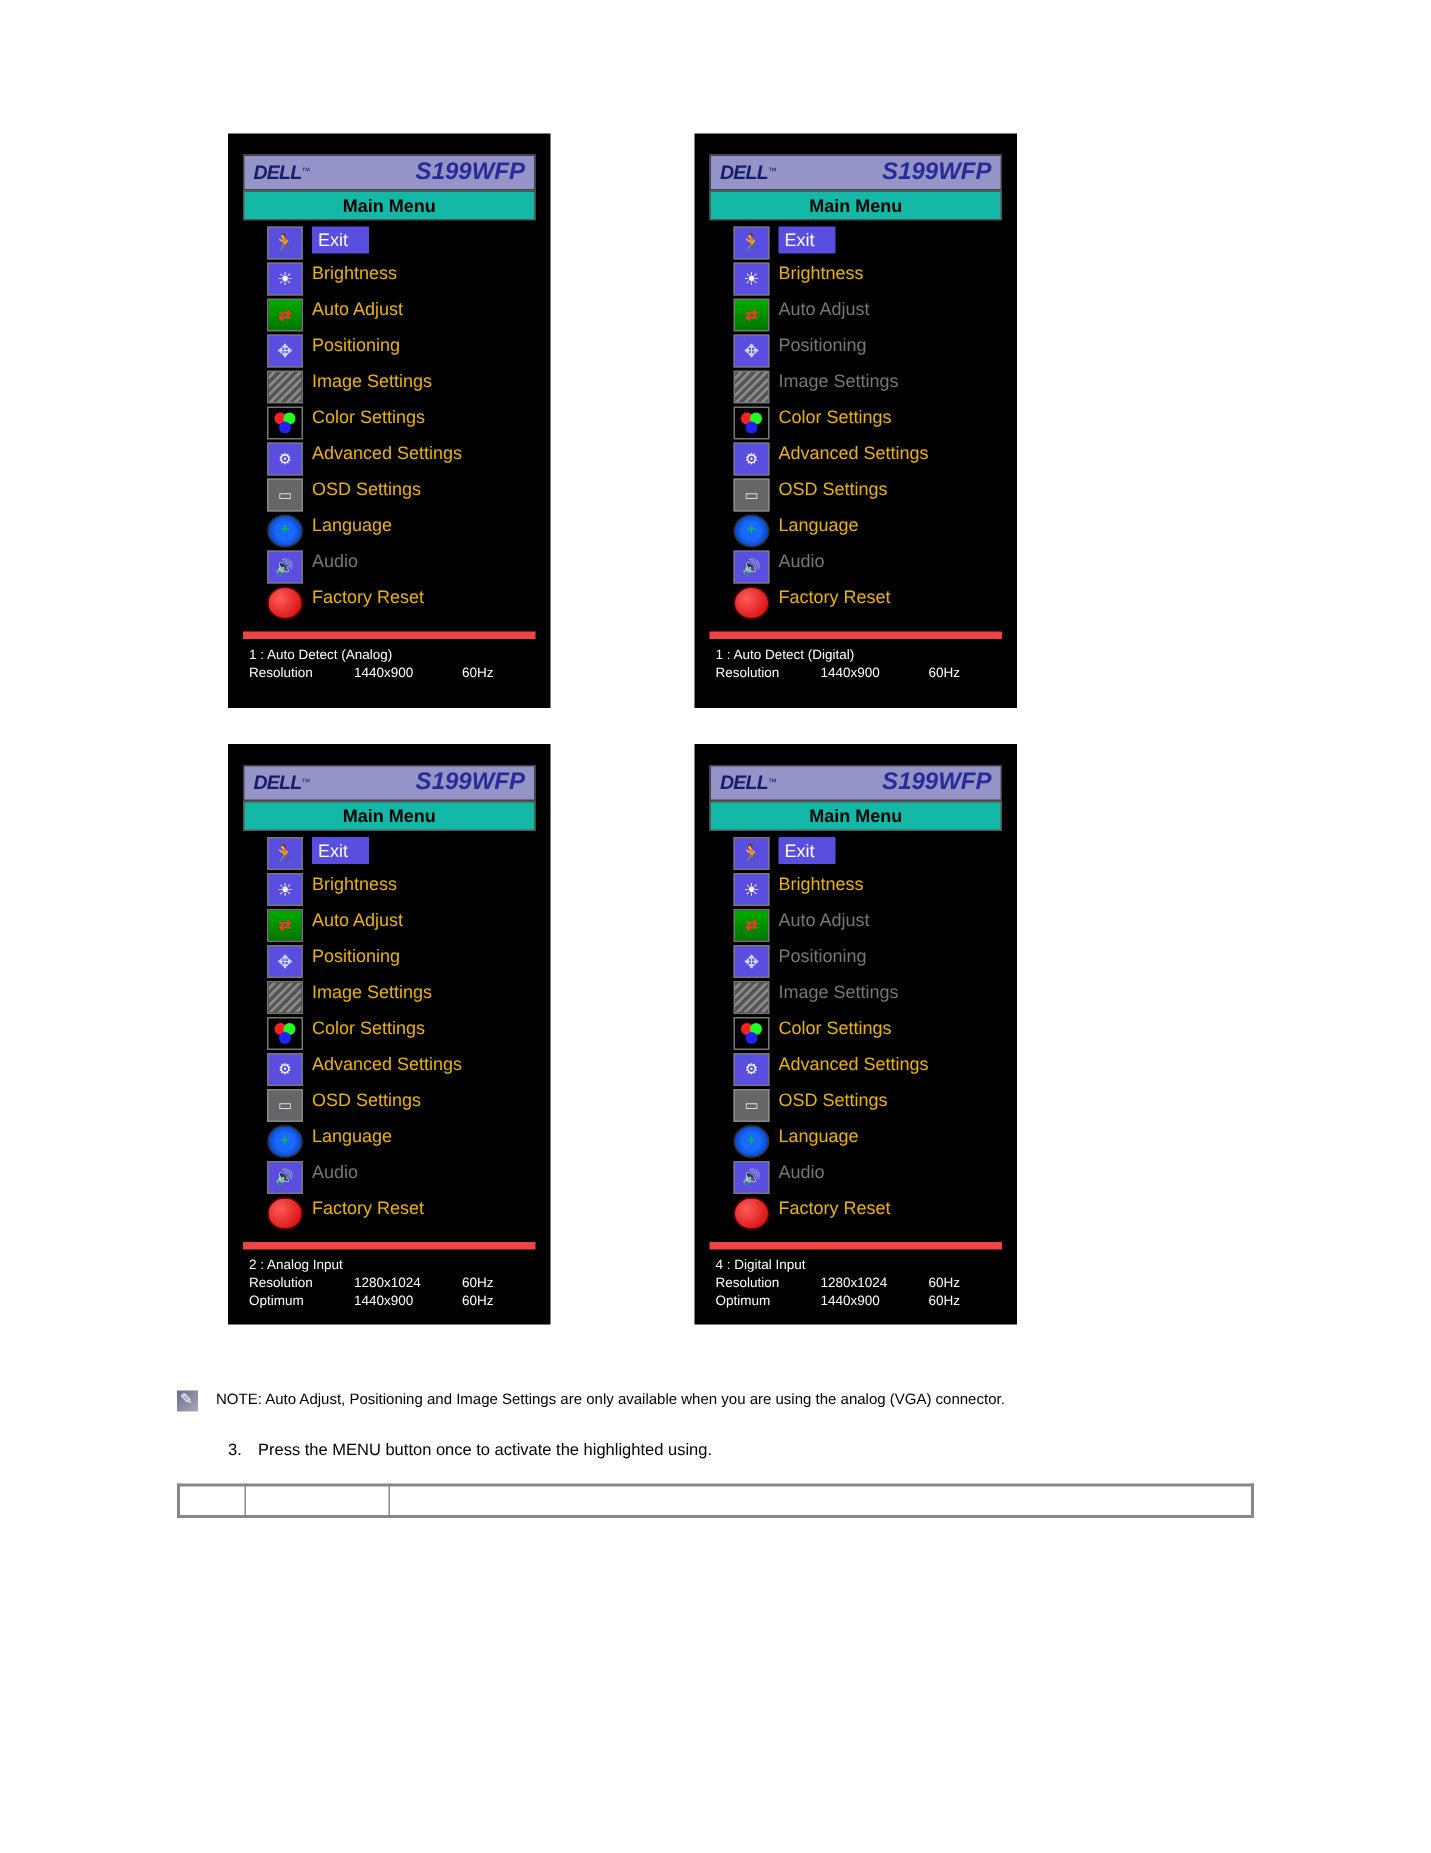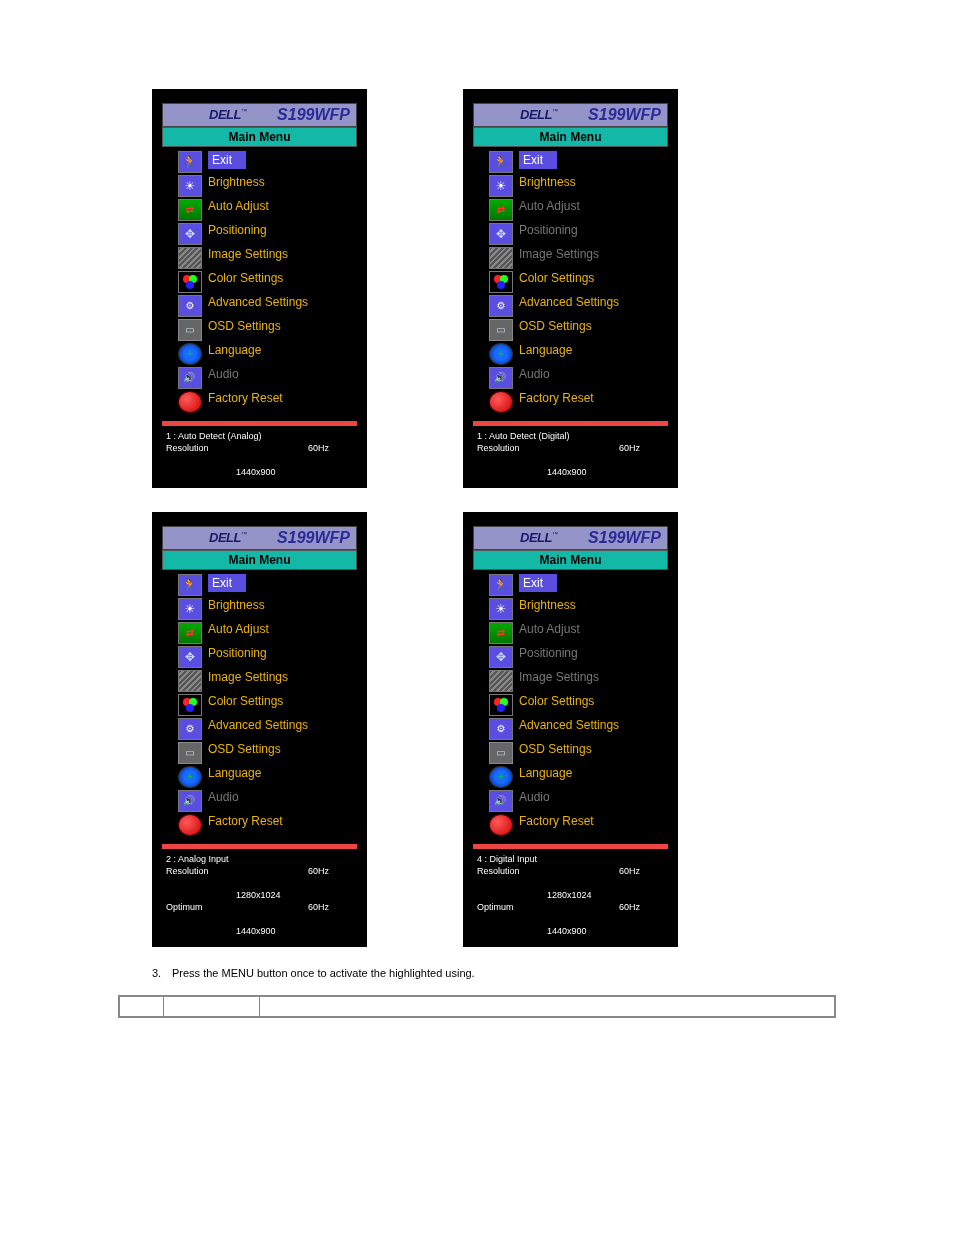--- a/index.html
+++ b/index.html
@@ -35,22 +35,21 @@
     background: #9494c8;
     height: 22px;
     display: flex;
     align-items: center;
     justify-content: space-between;
     padding: 0 6px;
     border: 1px solid #444;
   }
   .osd-logo {
     display: flex;
-    align-items: center;
-    margin-left: 40px;
+    align-items: flex-end;
   }
   .osd-logo-text {
     font-family: "Arial Black", Arial, sans-serif;
     font-weight: 900;
     font-style: italic;
     font-size: 13px;
     color: #1a1a6a;
     letter-spacing: -0.5px;
   }
   .osd-tm {
@@ -117,21 +116,21 @@
     color: #fff;
     font-family: Verdana, Arial, sans-serif;
     min-height: 32px;
   }
   .footer-row {
     display: flex;
     gap: 16px;
     padding: 1px 0 1px 2px;
   }
   .footer-label { width: 54px; }
-  .footer-res { width: 56px; margin-top: 24px; }
+  .footer-res { width: 56px; }
   
   .ic-exit { background:#5a4ee0; border:1px solid #777;}
   .ic-exit::after{ content:"🏃"; font-size:12px; color:#fff; }
   .ic-bright { background:#5a4ee0; border:1px solid #777;}
   .ic-bright::after{ content:"☀"; font-size:12px; color:#fff;}
   .ic-auto { background:linear-gradient(#0a0,#070); border:1px solid #777;}
   .ic-auto::after{ content:"⇄"; font-size:10px; color:#f33; font-weight:bold;}
   .ic-pos { background:#5a4ee0; border:1px solid #777;}
   .ic-pos::after{ content:"✥"; font-size:12px; color:#cdf;}
   .ic-image { background:repeating-linear-gradient(135deg,#555,#555 2px,#888 2px,#888 4px); border:1px solid #777;}
@@ -501,20 +500,24 @@
             <div class="footer-row">
               <span class="footer-label">Optimum</span>
               <span class="footer-res">1440x900</span>
               <span>60Hz</span>
             </div>
           </div>
         </div>
       </div>
   </div>
 
+  <div class="note-row">
+    <div class="note-icon"></div>
+    <div class="note-text">NOTE: Auto Adjust, Positioning and Image Settings are only available when you are using the analog (VGA) connector.</div>
+  </div>
 
   <ol class="step-list" id="step-list">
       <li>
         <span class="step-num">3.</span>
         <span>Press the MENU button once to activate the highlighted using.</span>
       </li>
     </ol>
 
   <div class="options-table-wrap">
     <table class="options">

